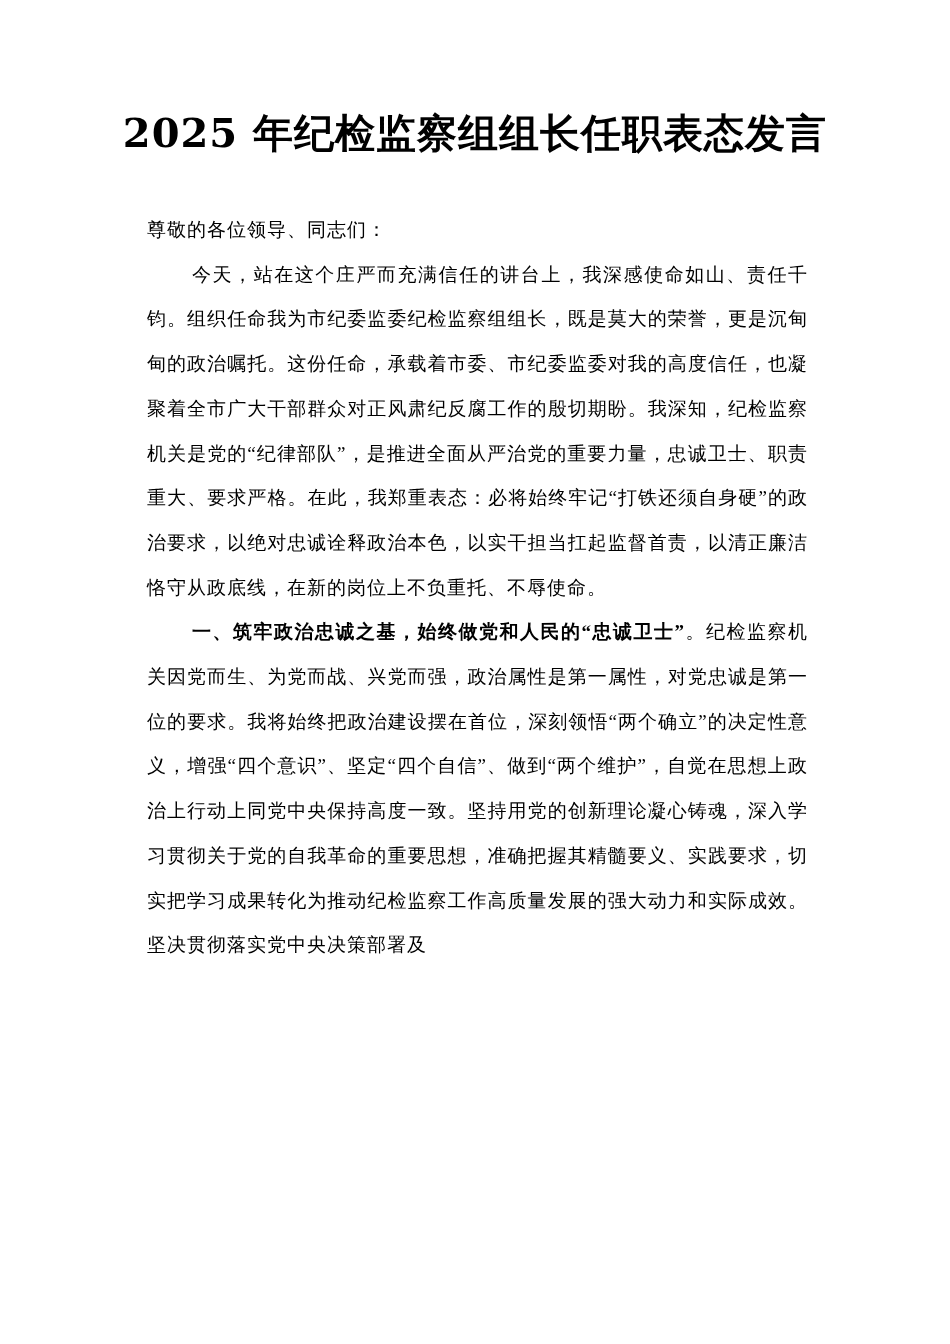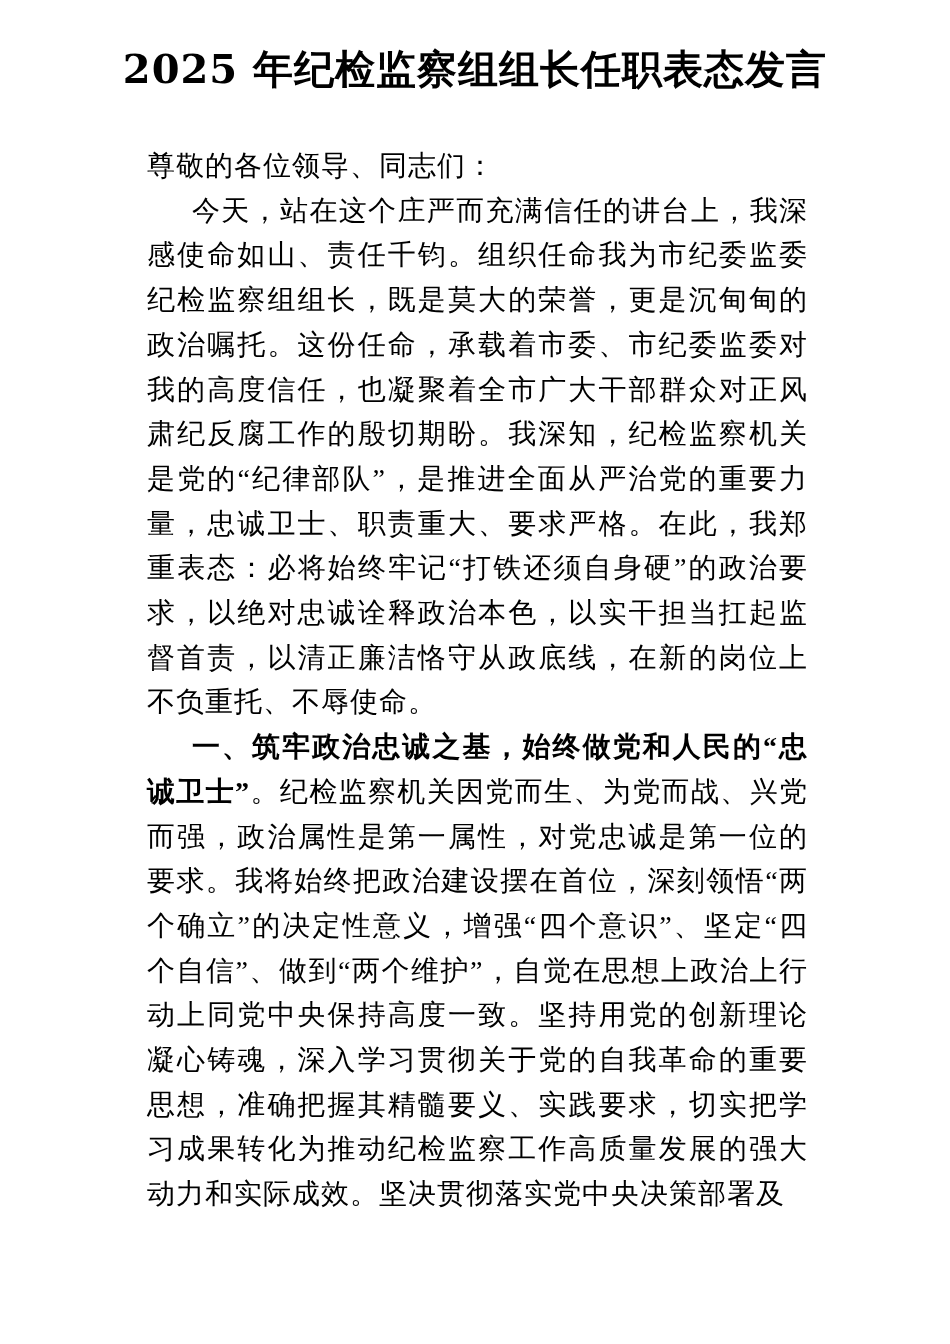--- a/index.html
+++ b/index.html
@@ -10,33 +10,33 @@
   .page {
     position: relative;
     width: 950px;
     height: 1344px;
     background: #ffffff;
     color: #000000;
     overflow: hidden;
   }
   .doc-title {
     margin: 0;
-    padding-top: 44px;
+    padding-top: 108px;
     text-align: center;
     font-family: "DejaVu Serif", "Liberation Serif", serif;
     font-size: 40px;
     line-height: 50px;
     font-weight: 700;
     letter-spacing: 1px;
     white-space: nowrap;
   }
   .content {
     margin: 50px 142px 0 147px;
     font-family: "Liberation Serif", serif;
-    font-size: 28px;
+    font-size: 19px;
     line-height: 44.7px;
     text-align: justify;
     text-justify: inter-ideograph;
     letter-spacing: 1px;
   }
   .content p {
     margin: 0;
     padding: 0;
     text-indent: 45px;
   }

